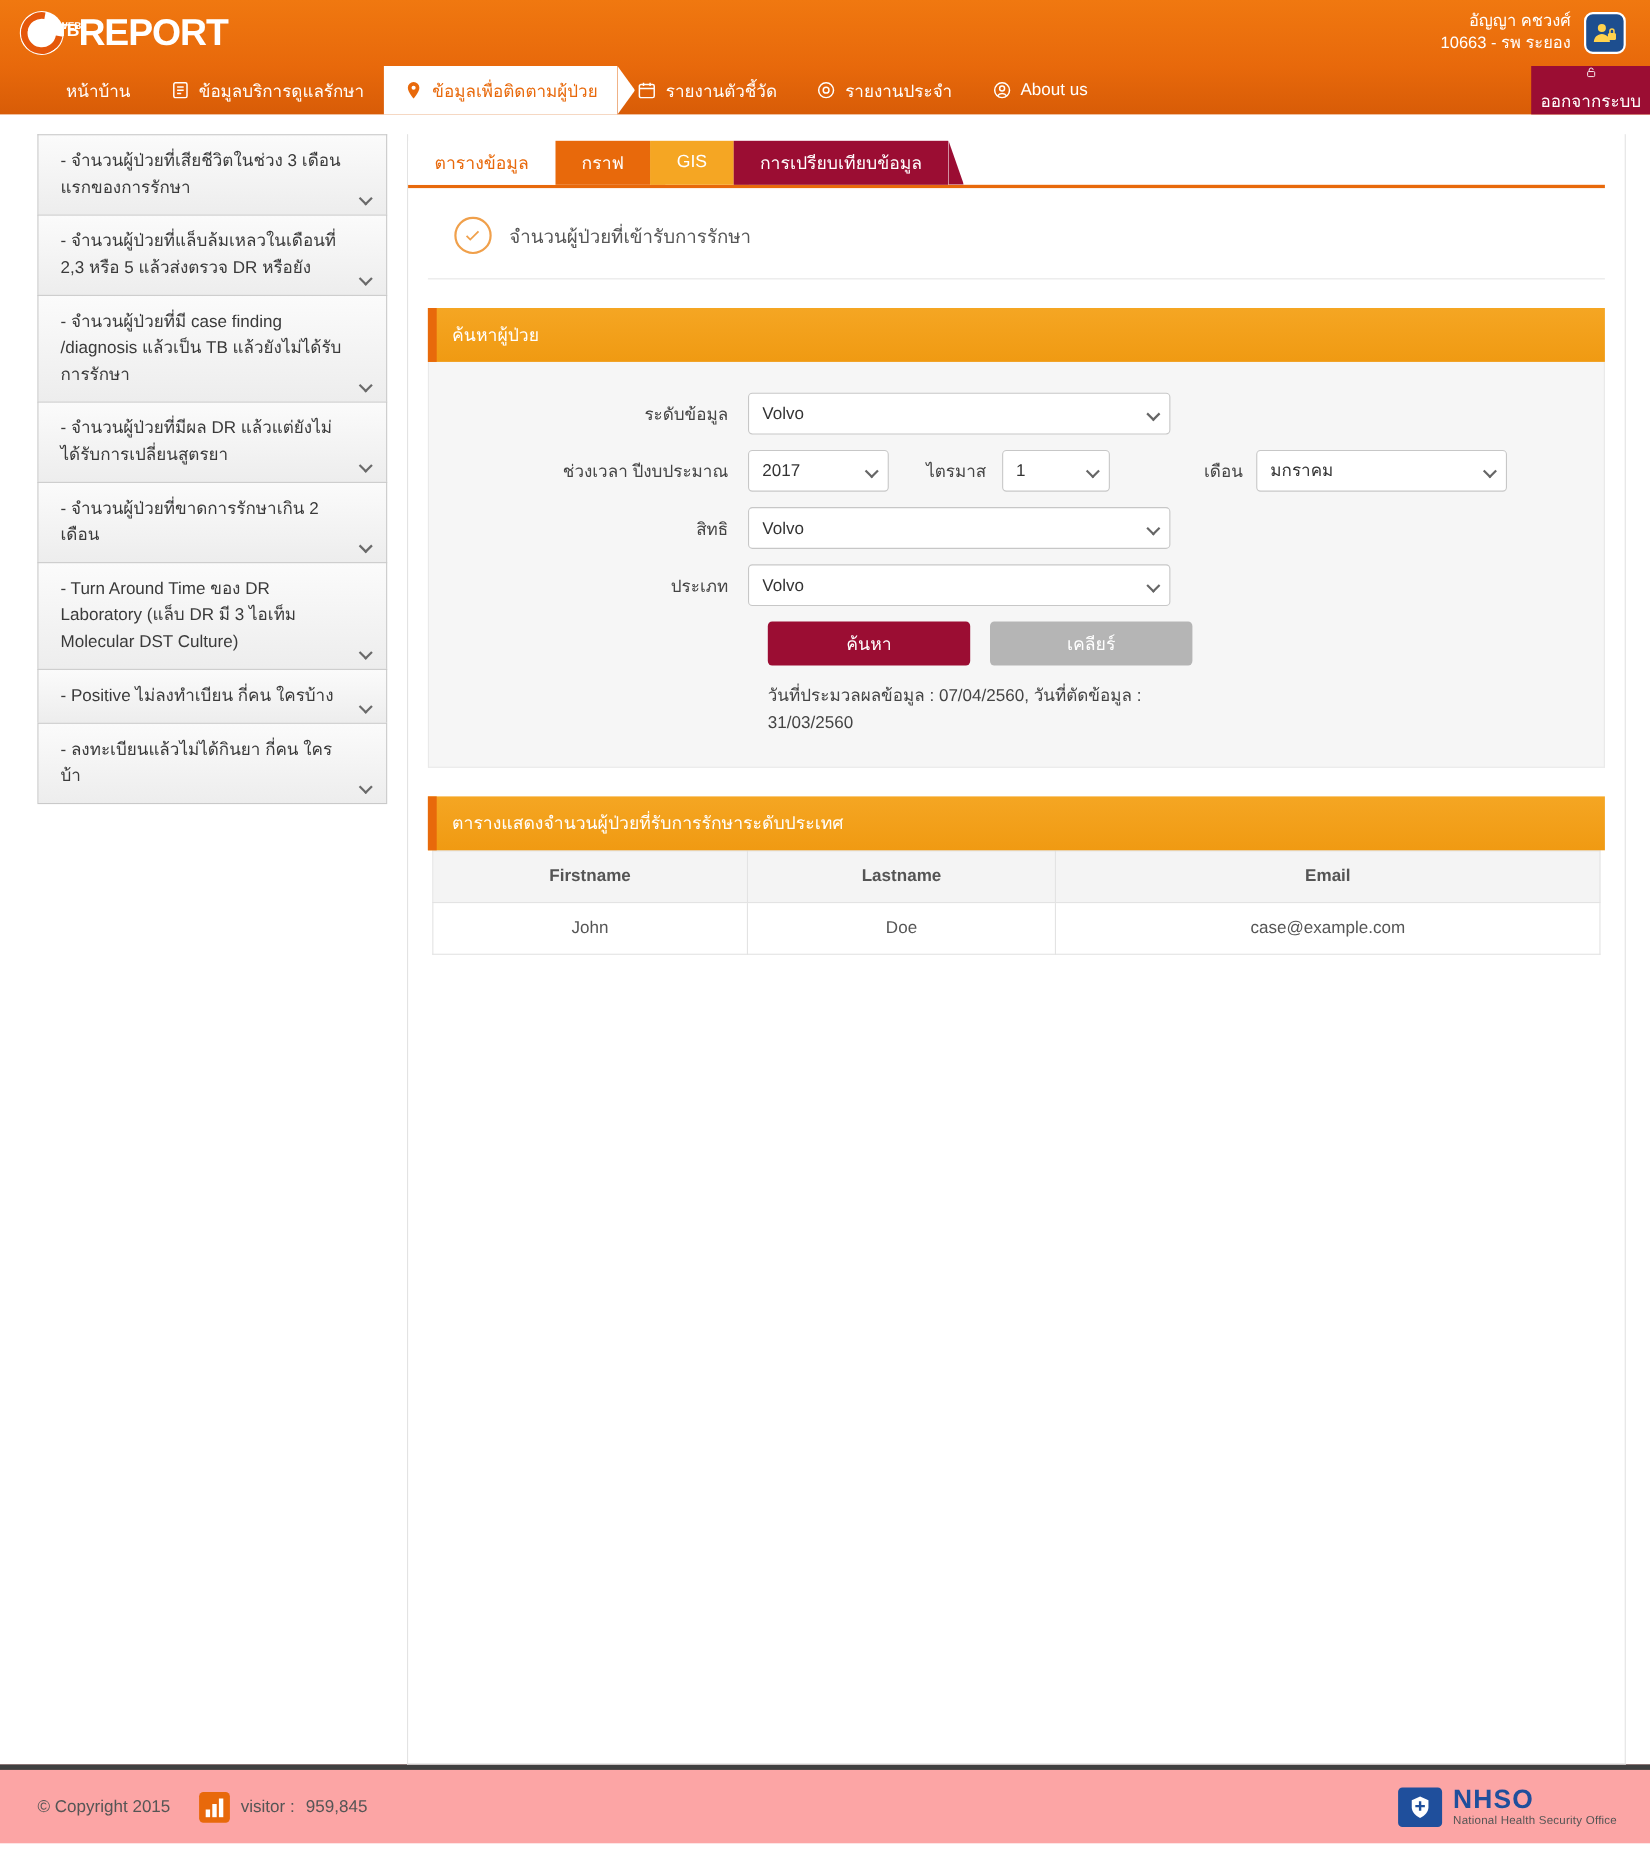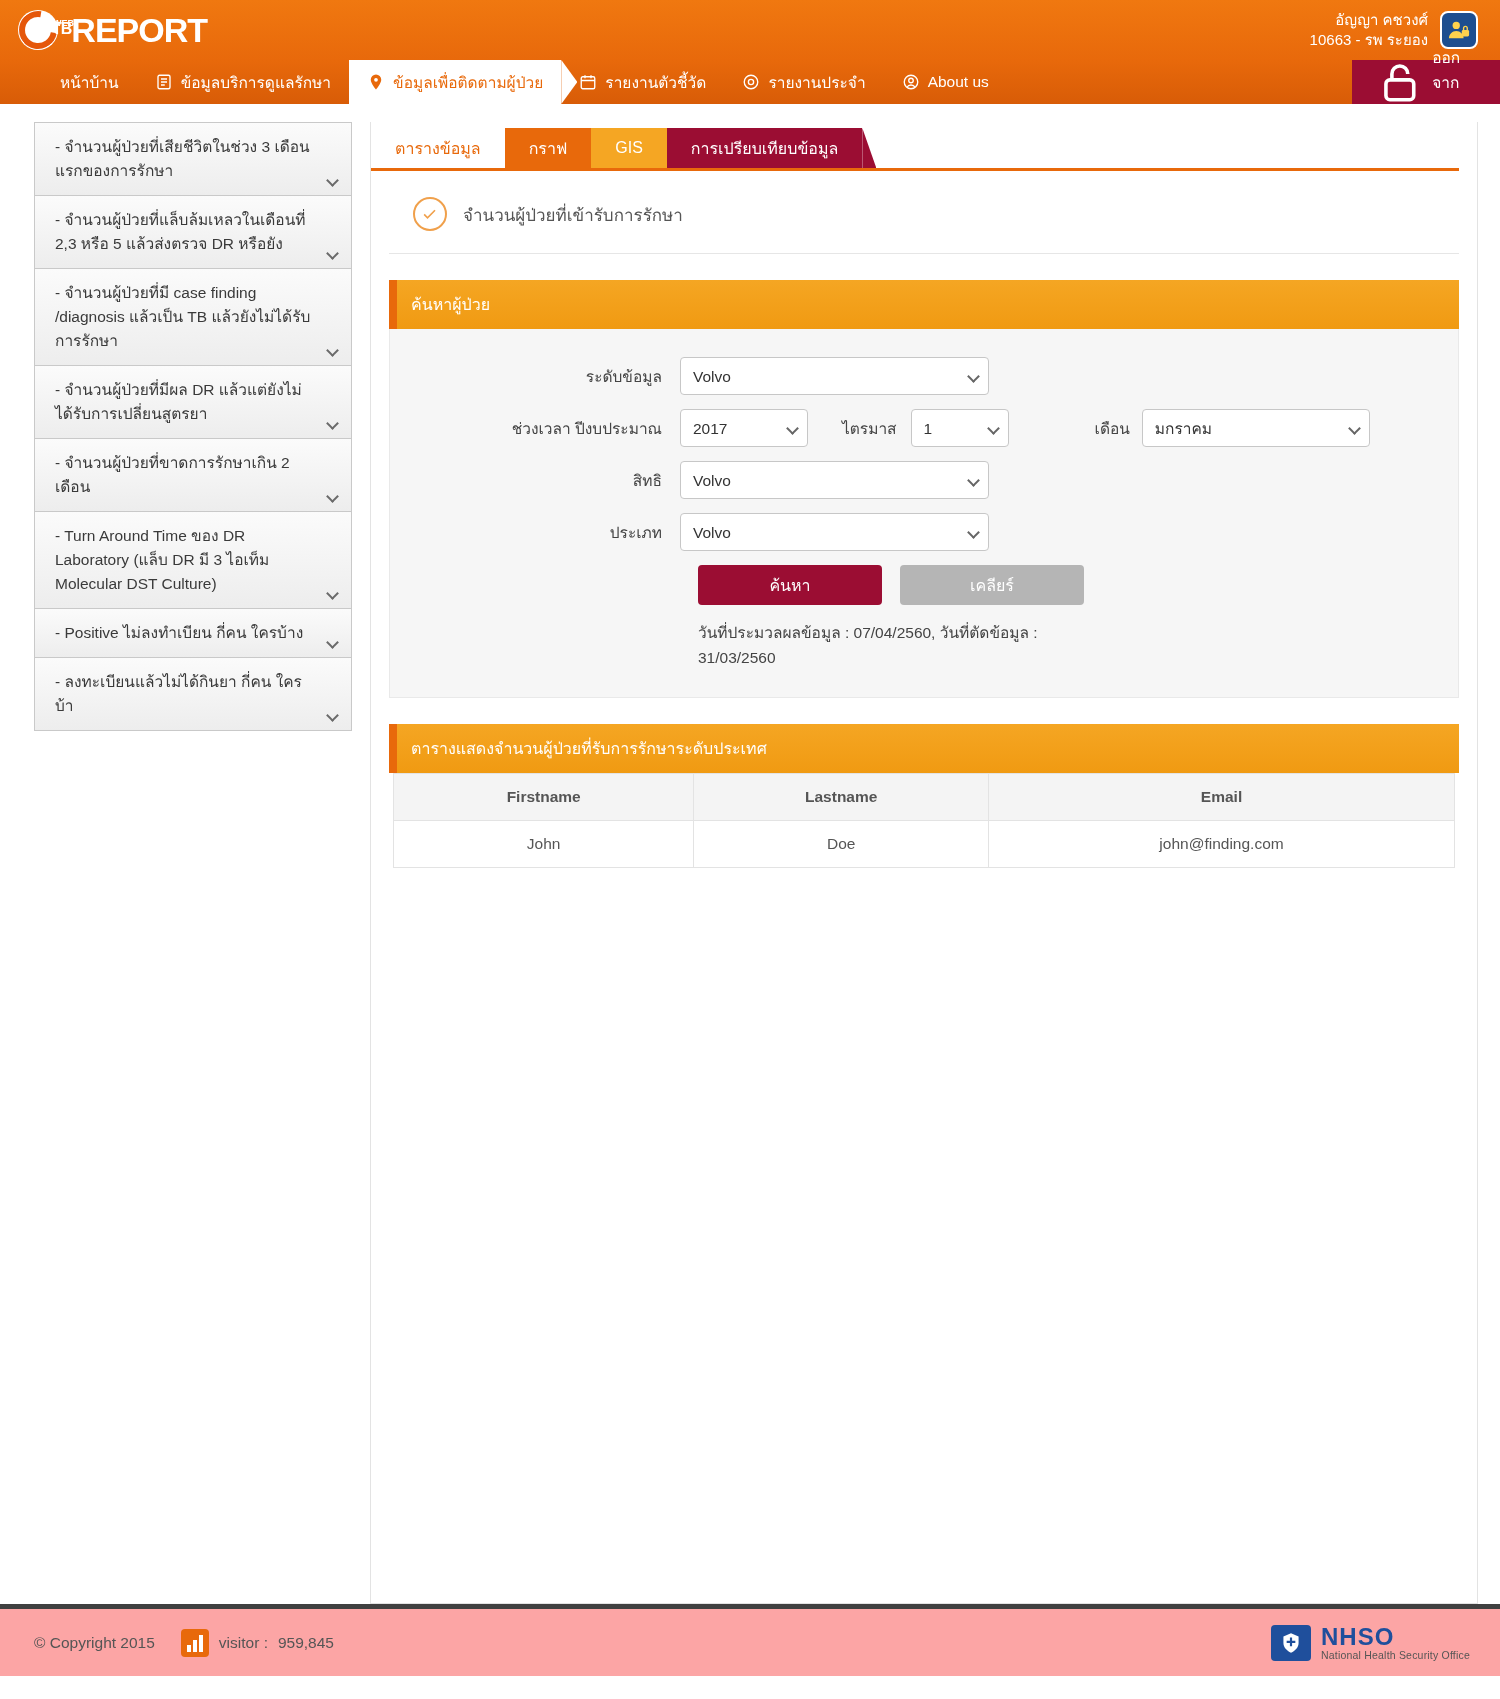--- a/index.html
+++ b/index.html
@@ -63,21 +63,21 @@
     content:""; position:absolute; right:-16px; top:0; bottom:0; width:16px;
     background:#fff;
     clip-path: polygon(0 0, 0 100%, 100% 50%);
   }
   .nav-item.first { padding-left: 60px; }
   .nav-item svg { width: 18px; height: 18px; flex: none; }
   .nav-right {
     margin-left: auto;
     background: #9b0d33;
     display:flex; align-items:center; gap:8px;
-    padding: 0 24px; color:#fff; font-size:15.5px; cursor:pointer;
+    padding: 0 8px; color:#fff; font-size:15.5px; cursor:pointer;flex-direction:column;
   }
 
   
   .body-wrap { display:flex; padding: 18px 22px 0 34px; gap: 18px; min-height: 1500px; }
   .sidebar { width: 318px; flex: none; }
   .acc-item {
     border: 1px solid #c9c9c9;
     border-bottom: none;
     background: linear-gradient(#fbfbfb,#ededed);
     padding: 12px 34px 12px 20px;
@@ -135,21 +135,21 @@
     border:1px solid #c7c7c7; border-radius:4px; background:#fff;
     height: 38px; font-size: 15.5px; color:#333; padding: 0 30px 0 12px;
     font-family: "Liberation Sans", sans-serif;
   }
   .sel-wrap { position: relative; display:inline-block; }
   .sel-wrap::after{
     content:""; position:absolute; right:11px; top: 15px;
     width:7px;height:7px;border-right:2px solid #666;border-bottom:2px solid #666;
     transform: rotate(45deg); pointer-events:none;
   }
-  .w-big { width: 309px; }
+  .w-big { width: 384px; }
   .w-mid { width: 128px; }
   .w-sm { width: 98px; }
   .w-month { width: 228px; }
   .lbl-inline { font-size:15.5px; color:#444; padding: 0 14px 0 34px; }
   .lbl-inline2 { font-size:15.5px; color:#444; padding: 0 12px 0 86px; }
 
   .btn-row { display:flex; margin: 8px 0 0 270px; padding-left: 18px; gap: 18px; }
   .btn {
     border:none; border-radius:4px; color:#fff; font-size:16px;
     width: 184px; height: 40px; cursor:pointer;
@@ -397,21 +397,21 @@
             <tr>
               <th>Firstname</th>
               <th>Lastname</th>
               <th>Email</th>
             </tr>
           </thead>
           <tbody>
             <tr>
               <td>John</td>
               <td>Doe</td>
-              <td>john@finding.com</td>
+              <td>case@example.com</td>
             </tr>
           </tbody>
         </table>
       </div>
 
     </div>
   </div>
 
   <div class="footer">
     <div class="footer-left">

